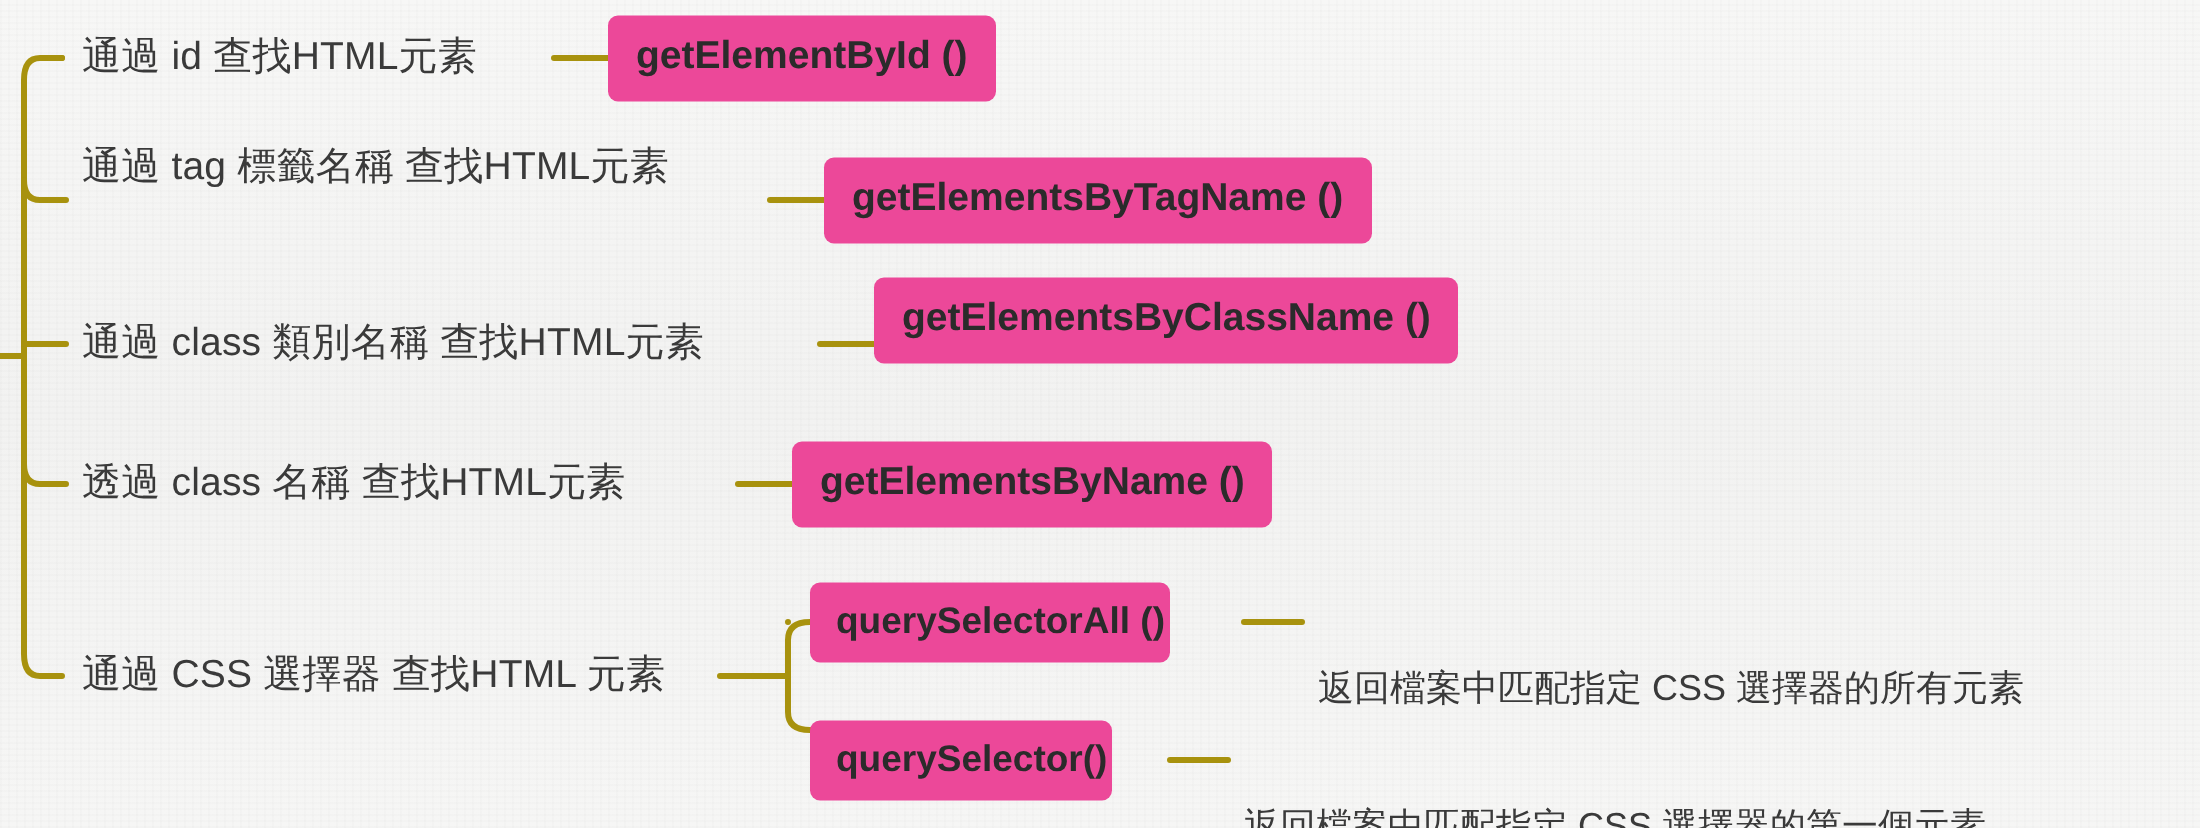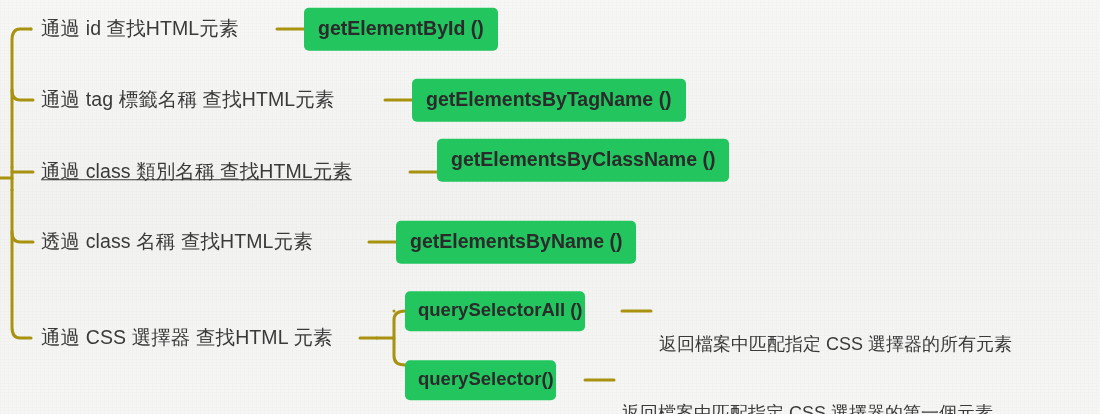--- a/index.html
+++ b/index.html
@@ -45,21 +45,21 @@
     color: #3a3a3a;
     letter-spacing: 0.1px;
     white-space: nowrap;
     transform: translateY(-50%);
   }
 
   
   .method-badge {
     position: absolute;
     display: inline-block;
-    background: #22c55e;
+    background: #ec4899;
     color: #2b2b2b;
     font-size: 19.5px;
     font-weight: bold;
     line-height: 1;
     white-space: nowrap;
     padding: 11px 14px 12px 14px;
     border-radius: 5px;
     transform: translateY(-50%);
   }
   .method-badge.small {
@@ -110,24 +110,24 @@
       <path d="M 377 338 L 394 338"></path>
 
       <path d="M 622 311 L 651 311"></path>
       <path d="M 585 380 L 614 380"></path>
     </g>
   </svg>
 
   <div class="branch-label" style="left:41px; top:29px;">通過 id 查找HTML元素</div>
   <div class="method-badge" style="left:304px; top:29px;">getElementById ()</div>
 
-  <div class="branch-label" style="left:41px; top:100px;">通過 tag 標籤名稱 查找HTML元素</div>
+  <div class="branch-label" style="left:41px; top:84px;">通過 tag 標籤名稱 查找HTML元素</div>
   <div class="method-badge" style="left:412px; top:100px;">getElementsByTagName ()</div>
 
-  <div class="branch-label" style="left:41px; top:172px;text-decoration:underline;">通過 class 類別名稱 查找HTML元素</div>
+  <div class="branch-label" style="left:41px; top:172px;">通過 class 類別名稱 查找HTML元素</div>
   <div class="method-badge" style="left:437px; top:160px;">getElementsByClassName ()</div>
 
   <div class="branch-label" style="left:41px; top:242px;">透過 class 名稱 查找HTML元素</div>
   <div class="method-badge" style="left:396px; top:242px;">getElementsByName ()</div>
 
   <div class="branch-label" style="left:41px; top:338px;">通過 CSS 選擇器 查找HTML 元素</div>
 
   <div class="method-badge small" style="left:405px; top:311px;">querySelectorAll ()</div>
   <div class="desc-text" style="left:659px; top:311px;">返回檔案中匹配指定 CSS 選擇器的所有元素</div>
 

